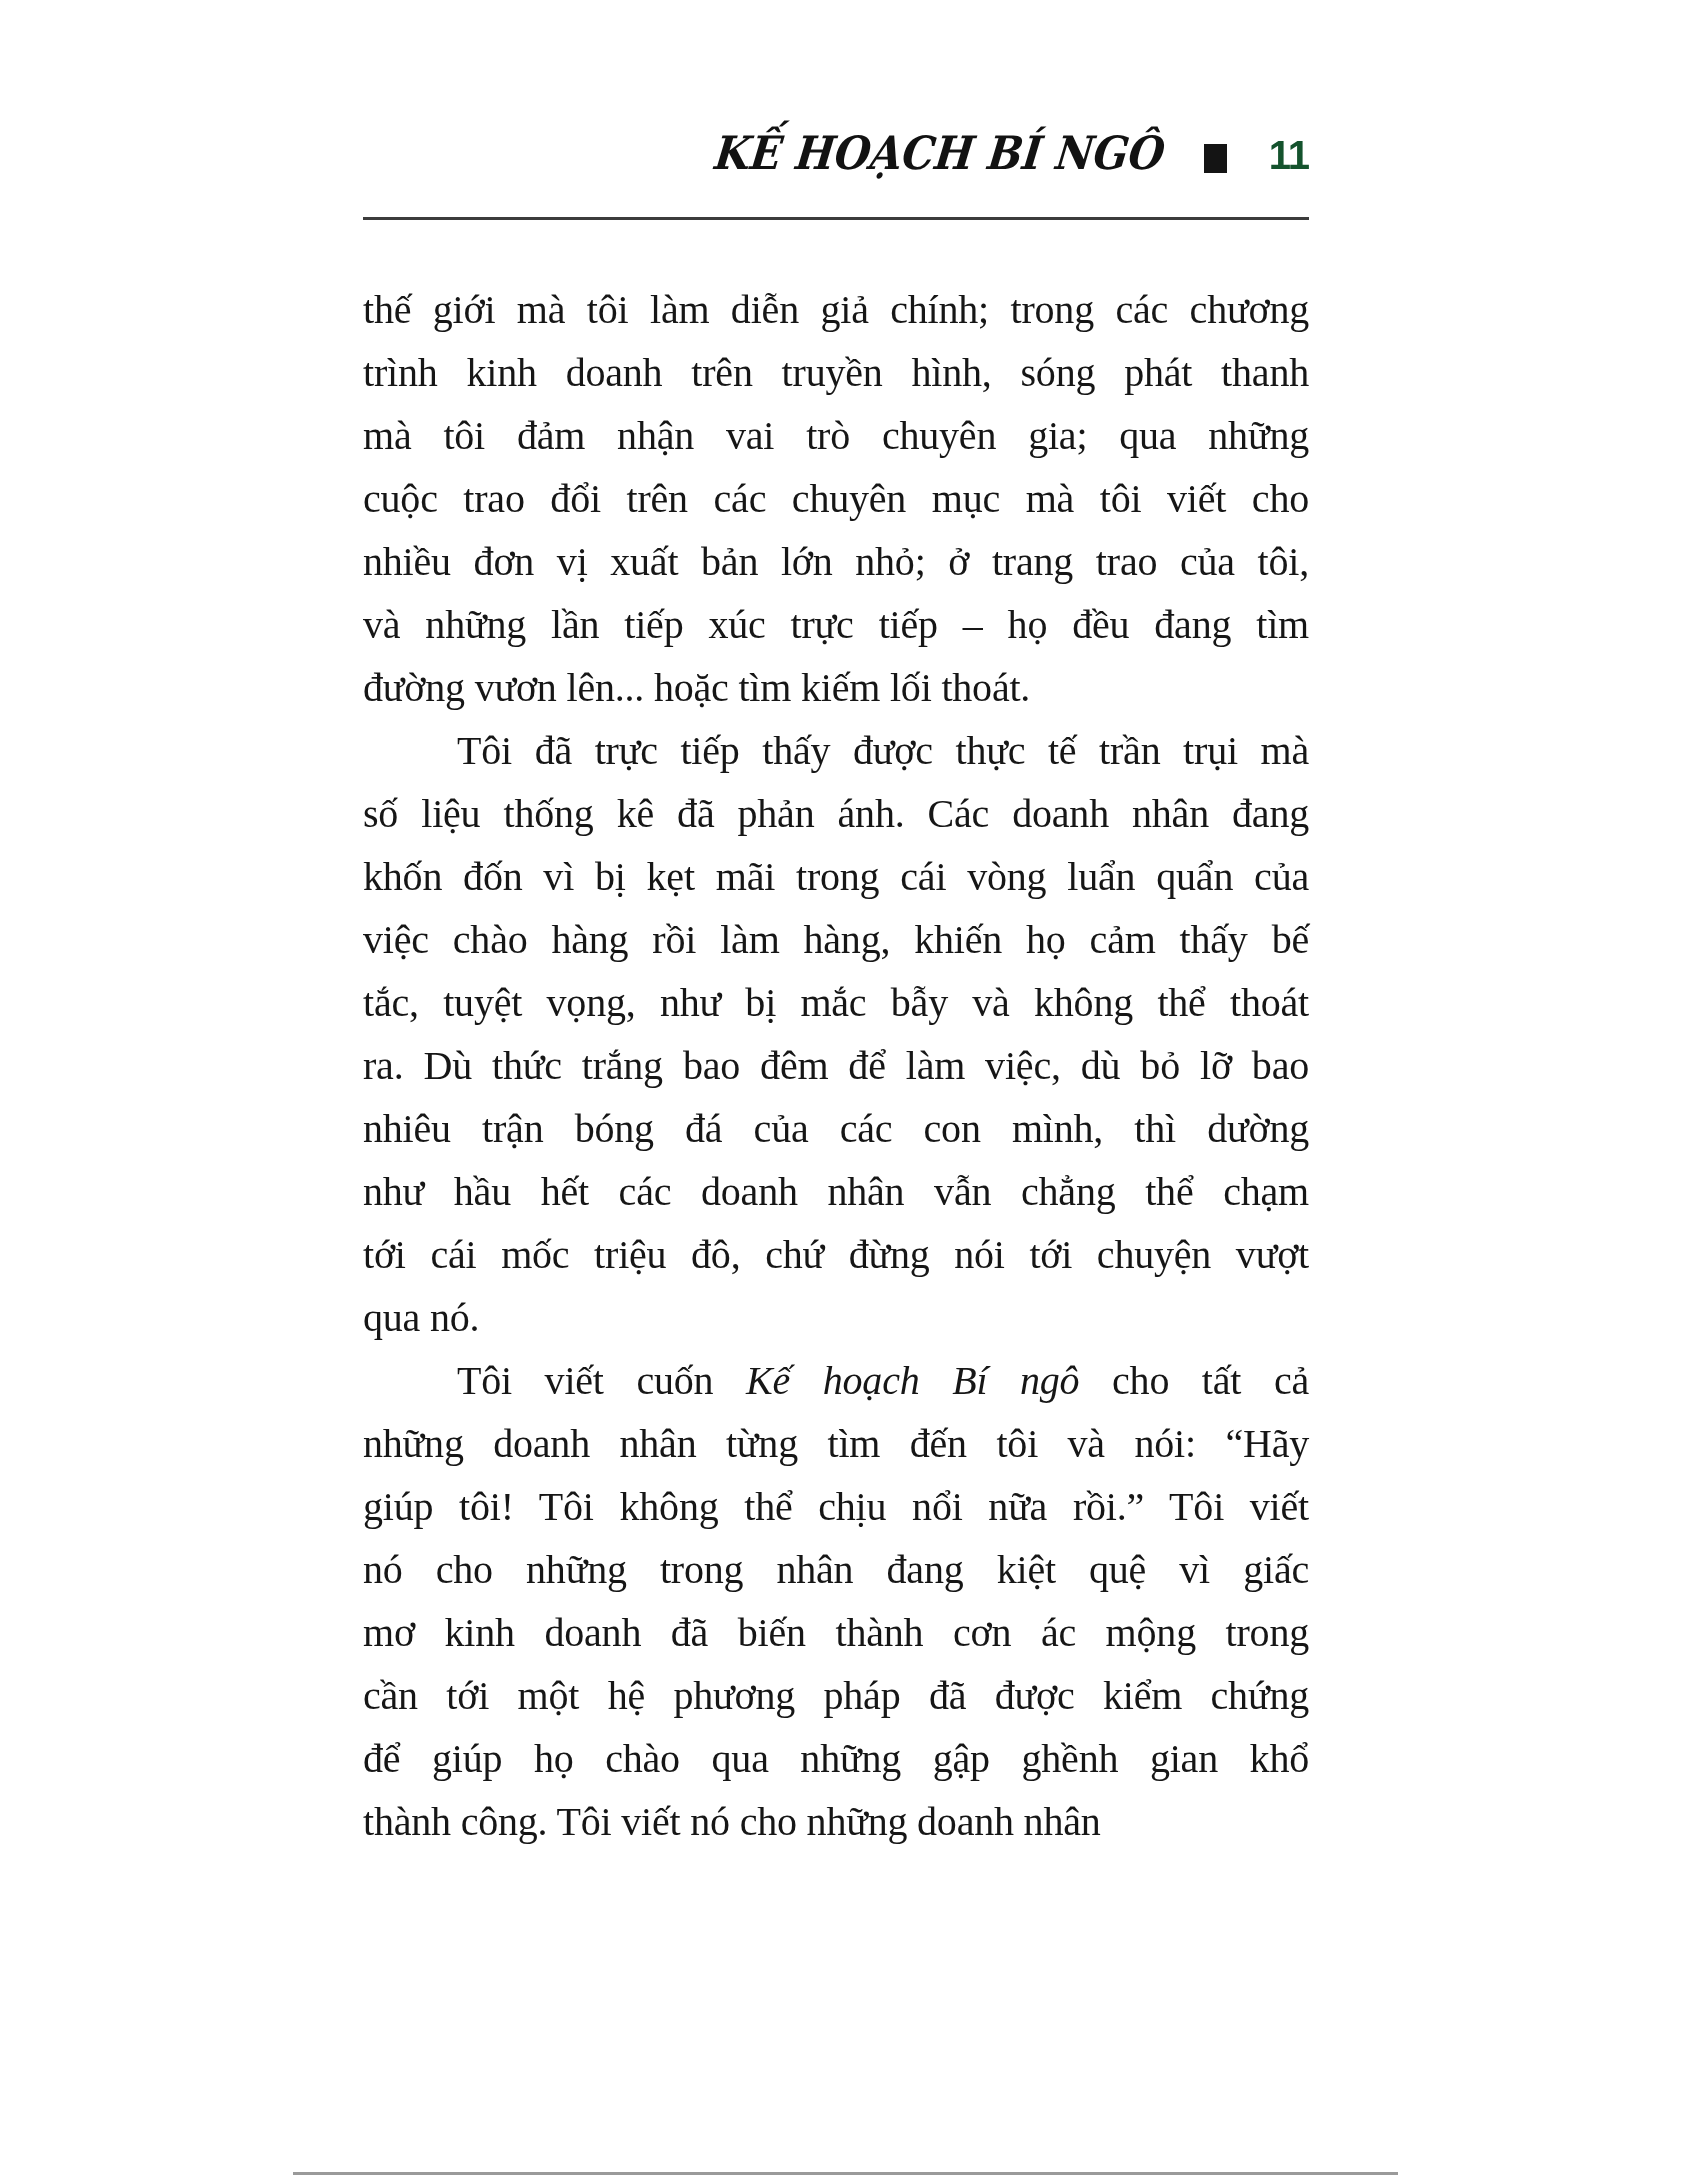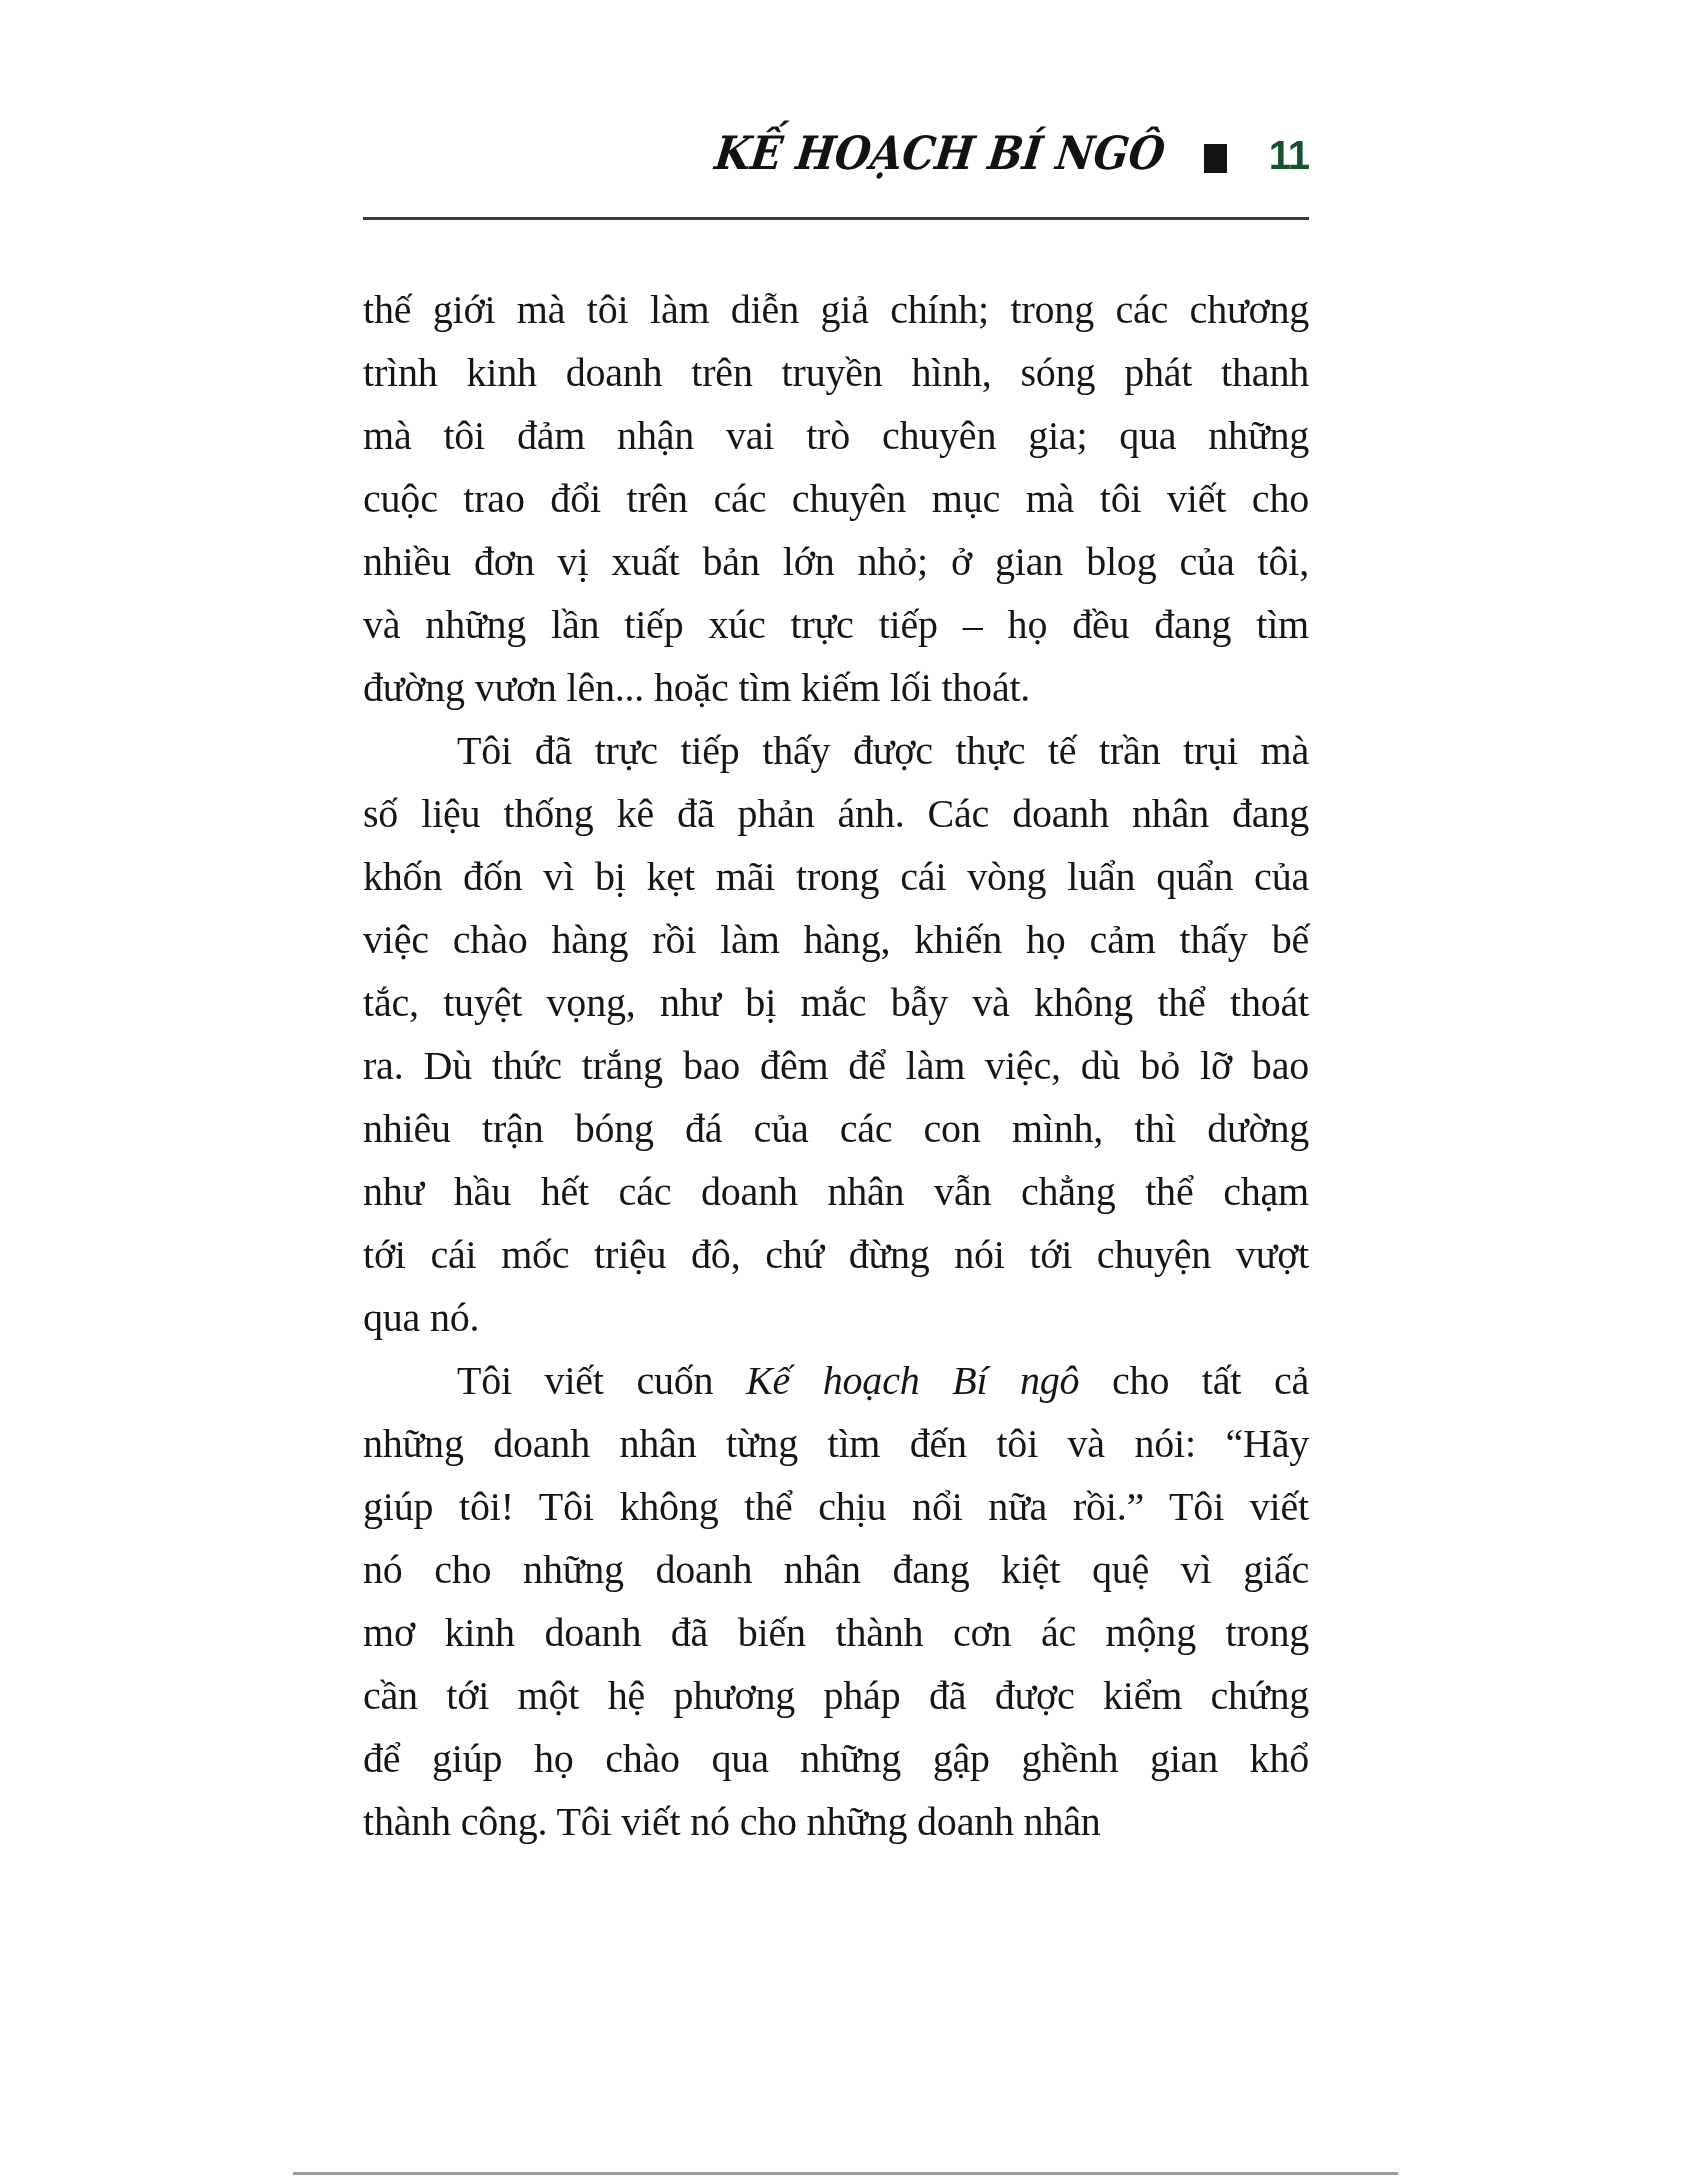--- a/index.html
+++ b/index.html
@@ -94,41 +94,41 @@
   </div>
 
   <div class="header-rule"></div>
 
   <div class="page-body" id="body-container">
       <div class="para">
         <div class="line">thế giới mà tôi làm diễn giả chính; trong các chương</div>
         <div class="line">trình kinh doanh trên truyền hình, sóng phát thanh</div>
         <div class="line">mà tôi đảm nhận vai trò chuyên gia; qua những</div>
         <div class="line">cuộc trao đổi trên các chuyên mục mà tôi viết cho</div>
-        <div class="line">nhiều đơn vị xuất bản lớn nhỏ; ở gian blog của tôi,</div>
+        <div class="line">nhiều đơn vị xuất bản lớn nhỏ; ở trang trao của tôi,</div>
         <div class="line">và những lần tiếp xúc trực tiếp – họ đều đang tìm</div>
         <div class="line last">đường vươn lên... hoặc tìm kiếm lối thoát.</div>
       </div>
       <div class="para">
         <div class="line indent">Tôi đã trực tiếp thấy được thực tế trần trụi mà</div>
         <div class="line">số liệu thống kê đã phản ánh. Các doanh nhân đang</div>
         <div class="line">khốn đốn vì bị kẹt mãi trong cái vòng luẩn quẩn của</div>
         <div class="line">việc chào hàng rồi làm hàng, khiến họ cảm thấy bế</div>
         <div class="line">tắc, tuyệt vọng, như bị mắc bẫy và không thể thoát</div>
         <div class="line">ra. Dù thức trắng bao đêm để làm việc, dù bỏ lỡ bao</div>
         <div class="line">nhiêu trận bóng đá của các con mình, thì dường</div>
         <div class="line">như hầu hết các doanh nhân vẫn chẳng thể chạm</div>
         <div class="line">tới cái mốc triệu đô, chứ đừng nói tới chuyện vượt</div>
         <div class="line last">qua nó.</div>
       </div>
       <div class="para">
         <div class="line indent"><span>Tôi viết cuốn </span><span class="run-italic">Kế hoạch Bí ngô</span><span> cho tất cả</span></div>
         <div class="line">những doanh nhân từng tìm đến tôi và nói: “Hãy</div>
         <div class="line">giúp tôi! Tôi không thể chịu nổi nữa rồi.” Tôi viết</div>
-        <div class="line">nó cho những doanh nhân đang kiệt quệ vì giấc</div>
+        <div class="line">nó cho những trong nhân đang kiệt quệ vì giấc</div>
         <div class="line">mơ kinh doanh đã biến thành cơn ác mộng trong</div>
         <div class="line">cần tới một hệ phương pháp đã được kiểm chứng</div>
         <div class="line">để giúp họ chào qua những gập ghềnh gian khổ</div>
         <div class="line last">thành công. Tôi viết nó cho những doanh nhân</div>
       </div>
     </div>
 
   <div class="bottom-edge"></div>
 
 </div>

